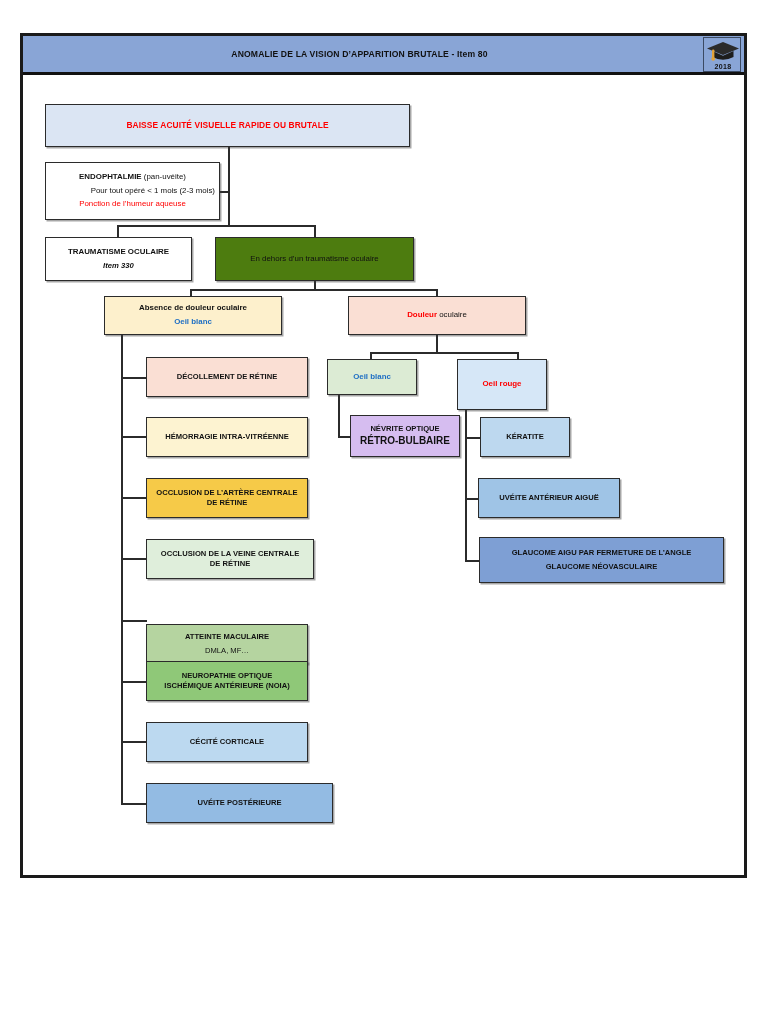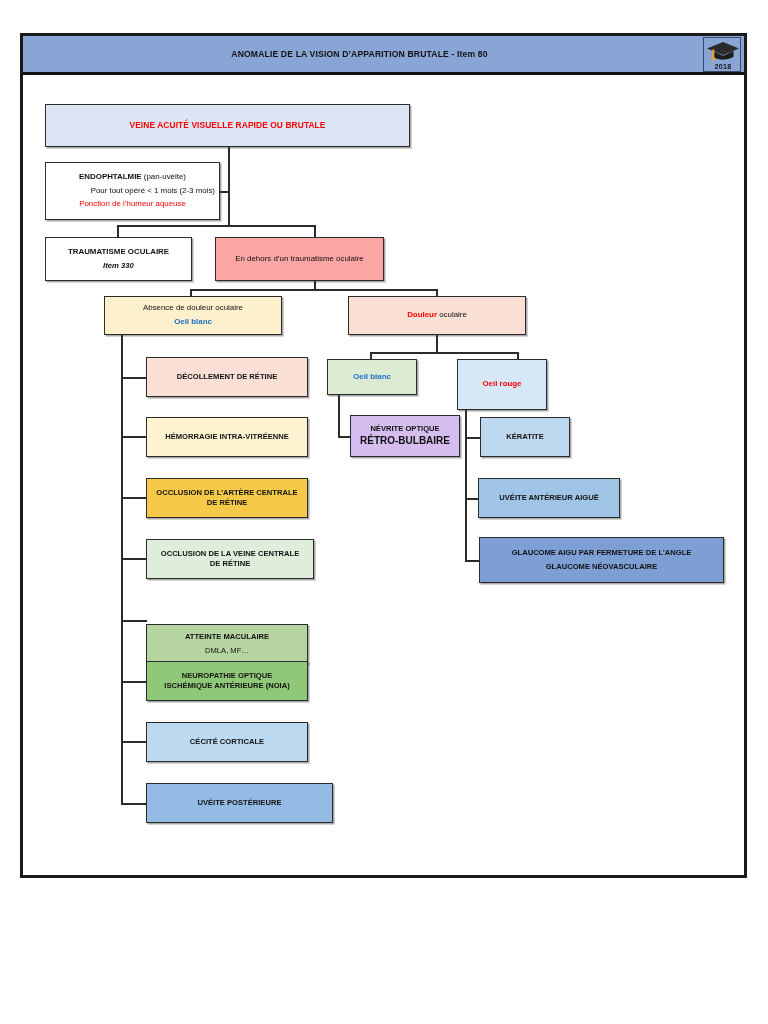--- a/index.html
+++ b/index.html
@@ -86,42 +86,42 @@
 
 <div class="ln vl" style="left:338px;top:394px;height:43px;"></div>
 <div class="ln hl" style="left:338px;top:436px;width:13px;"></div>
 
 <div class="ln vl" style="left:465px;top:394px;height:167px;"></div>
 <div class="ln hl" style="left:465px;top:437px;width:15px;"></div>
 <div class="ln hl" style="left:465px;top:498px;width:13px;"></div>
 <div class="ln hl" style="left:465px;top:560px;width:14px;"></div>
 
 <div class="node" style="left:45px;top:104px;width:365px;height:43px;background:#dbe5f3;">
-  <span class="l1 bold red" style="font-size:8.4px;letter-spacing:.1px;">VEINE ACUITÉ VISUELLE RAPIDE OU BRUTALE</span>
+  <span class="l1 bold red" style="font-size:8.4px;letter-spacing:.1px;">BAISSE ACUITÉ VISUELLE RAPIDE OU BRUTALE</span>
 </div>
 
 <div class="node" style="left:45px;top:162px;width:175px;height:58px;background:#ffffff;padding:2px 4px;">
   <span class="l1" style="font-size:7.9px;">
     <b>ENDOPHTALMIE</b><span> (pan-uvéite)</span>
   </span>
   <span class="l2" style="font-size:7.9px;margin-top:3px;text-align:right;">Pour tout opéré &lt; 1 mois (2-3 mois)</span>
   <span class="l3 red" style="font-size:7.9px;margin-top:3px;">Ponction de l’humeur aqueuse</span>
 </div>
 
 <div class="node" style="left:45px;top:237px;width:147px;height:44px;background:#ffffff;">
   <span class="l1 bold" style="font-size:7.9px;">TRAUMATISME OCULAIRE</span>
   <span class="l2 ital bold" style="font-size:7.7px;margin-top:3px;">Item 330</span>
 </div>
 
-<div class="node" style="left:215px;top:237px;width:169px;height:44px;background:#fca5a5;">
+<div class="node" style="left:215px;top:237px;width:199px;height:44px;background:#4d7c0f;">
   <span class="l1" style="font-size:7.9px;">En dehors d’un traumatisme oculaire</span>
 </div>
 
 <div class="node" style="left:104px;top:296px;width:178px;height:39px;background:#fdf0cc;">
-  <span class="l1" style="font-size:7.9px;">Absence de douleur oculaire</span>
+  <span class="l1" style="font-size:7.9px;font-weight:bold;">Absence de douleur oculaire</span>
   <span class="l2 blue bold" style="font-size:7.9px;margin-top:3px;">Oeil blanc</span>
 </div>
 
 <div class="node" style="left:348px;top:296px;width:178px;height:39px;background:#fadfd4;">
   <span class="l1" style="font-size:7.9px;">
     <b class="red">Douleur</b><span> oculaire</span>
   </span>
 </div>
 
 <div class="node" style="left:327px;top:359px;width:90px;height:36px;background:#dcebd4;">

